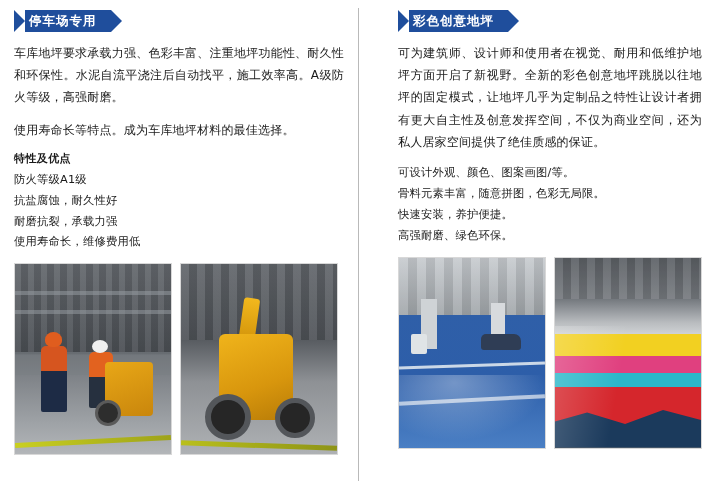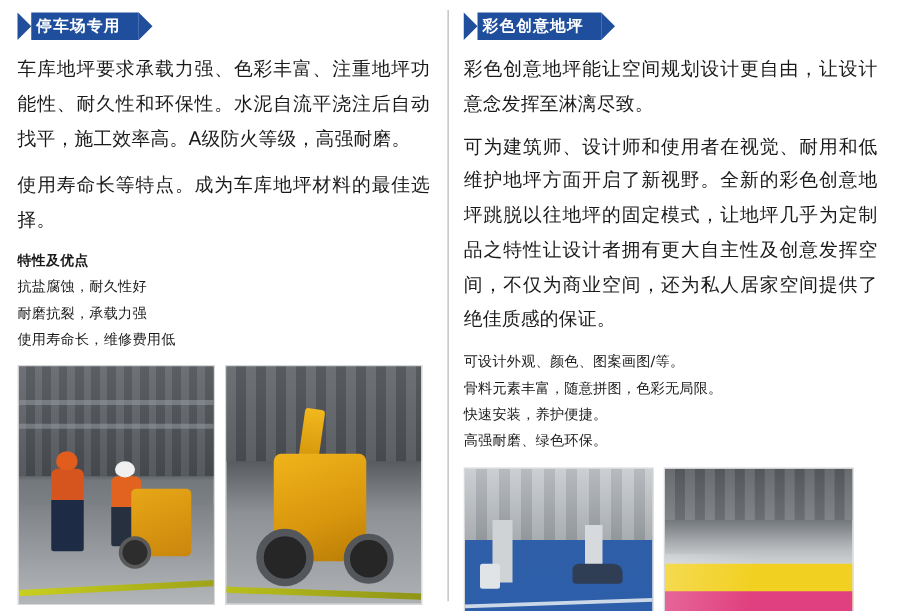--- a/index.html
+++ b/index.html
@@ -22,21 +22,21 @@
     position:absolute;
     left:358px;top:8px;
     width:1px;height:473px;
     background:#b9b9b9;
   }
   .col{
     width:344px;
     box-sizing:border-box;
   }
   .col.left{padding-right:14px;}
-  .col.right{padding-left:13px;}
+  .col.right{padding-left:40px;}
 
   
   .heading{
     display:flex;
     align-items:stretch;
     height:22px;
     margin-bottom:10px;
   }
   .flag{
     width:0;height:0;
@@ -58,21 +58,21 @@
   }
   .flag-tail{
     width:0;height:0;
     border-top:11px solid transparent;
     border-bottom:11px solid transparent;
     border-left:11px solid #1f4e9c;
     flex:0 0 auto;
   }
 
   .para{
-    font-size:15px;
+    font-size:12px;
     line-height:1.85;
     letter-spacing:0.2px;
     margin:0 0 10px 0;
     text-align:justify;
   }
   .para.tight{margin-bottom:6px;}
 
   .subhead{
     font-size:11px;
     font-weight:bold;
@@ -233,20 +233,21 @@
       <div class="flag"></div>
       <div class="flag-box">停车场专用</div>
       <div class="flag-tail"></div>
     </div>
 
     <p class="para">车库地坪要求承载力强、色彩丰富、注重地坪功能性、耐久性和环保性。水泥自流平浇注后自动找平，施工效率高。A级防火等级，高强耐磨。</p>
     <p class="para">使用寿命长等特点。成为车库地坪材料的最佳选择。</p>
 
     <div class="subhead">特性及优点</div>
     <ul class="bullets">
+      <li>防火等级A1级</li>
       <li>抗盐腐蚀，耐久性好</li>
       <li>耐磨抗裂，承载力强</li>
       <li>使用寿命长，维修费用低</li>
     </ul>
 
     <div class="photos">
       <div class="photo p1">
         <div class="pipe" style="top:14%"></div>
         <div class="pipe" style="top:24%"></div>
         <div class="wall"></div>
@@ -268,21 +269,20 @@
   </div>
 
   <div class="col right">
 
     <div class="heading">
       <div class="flag"></div>
       <div class="flag-box">彩色创意地坪</div>
       <div class="flag-tail"></div>
     </div>
 
-    <p class="para tight">彩色创意地坪能让空间规划设计更自由，让设计意念发挥至淋漓尽致。</p>
     <p class="para">可为建筑师、设计师和使用者在视觉、耐用和低维护地坪方面开启了新视野。全新的彩色创意地坪跳脱以往地坪的固定模式，让地坪几乎为定制品之特性让设计者拥有更大自主性及创意发挥空间，不仅为商业空间，还为私人居家空间提供了绝佳质感的保证。</p>
 
     <ul class="bullets">
       <li>可设计外观、颜色、图案画图/等。</li>
       <li>骨料元素丰富，随意拼图，色彩无局限。</li>
       <li>快速安装，养护便捷。</li>
       <li>高强耐磨、绿色环保。</li>
     </ul>
 
     <div class="photos right-photos">

